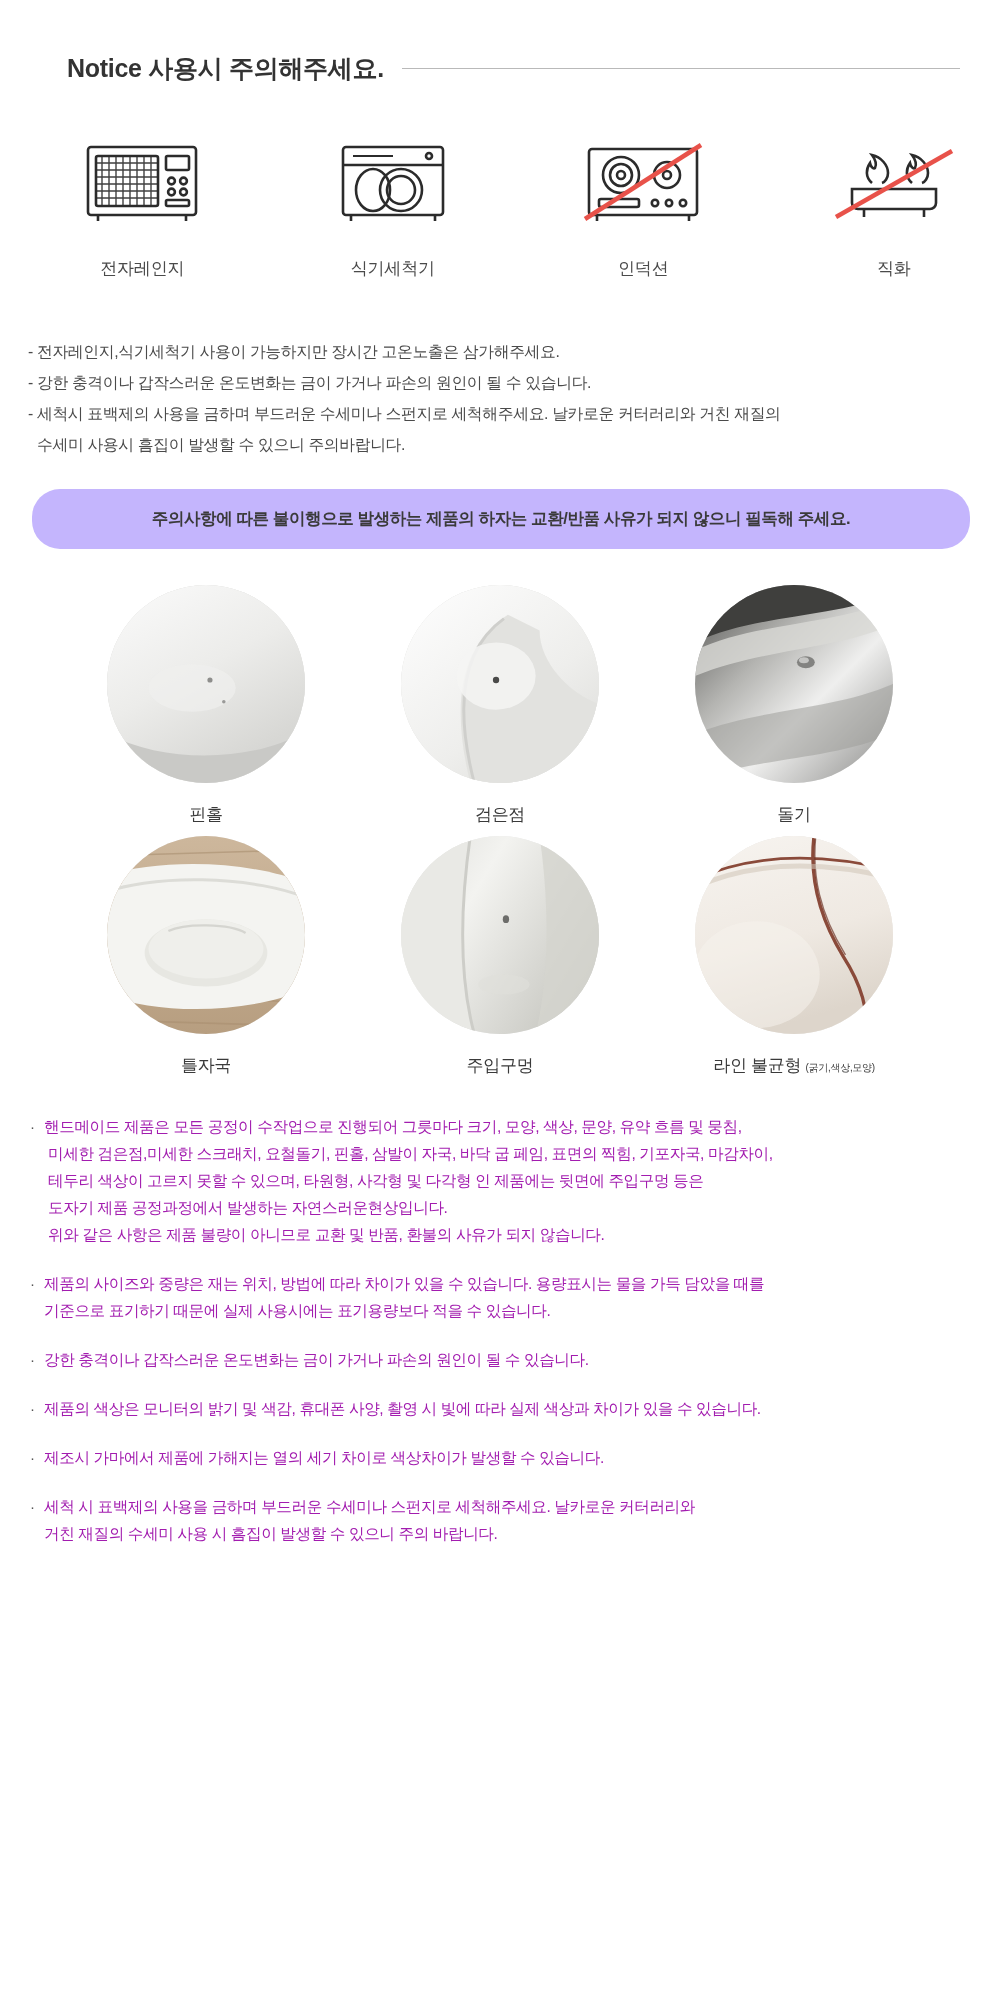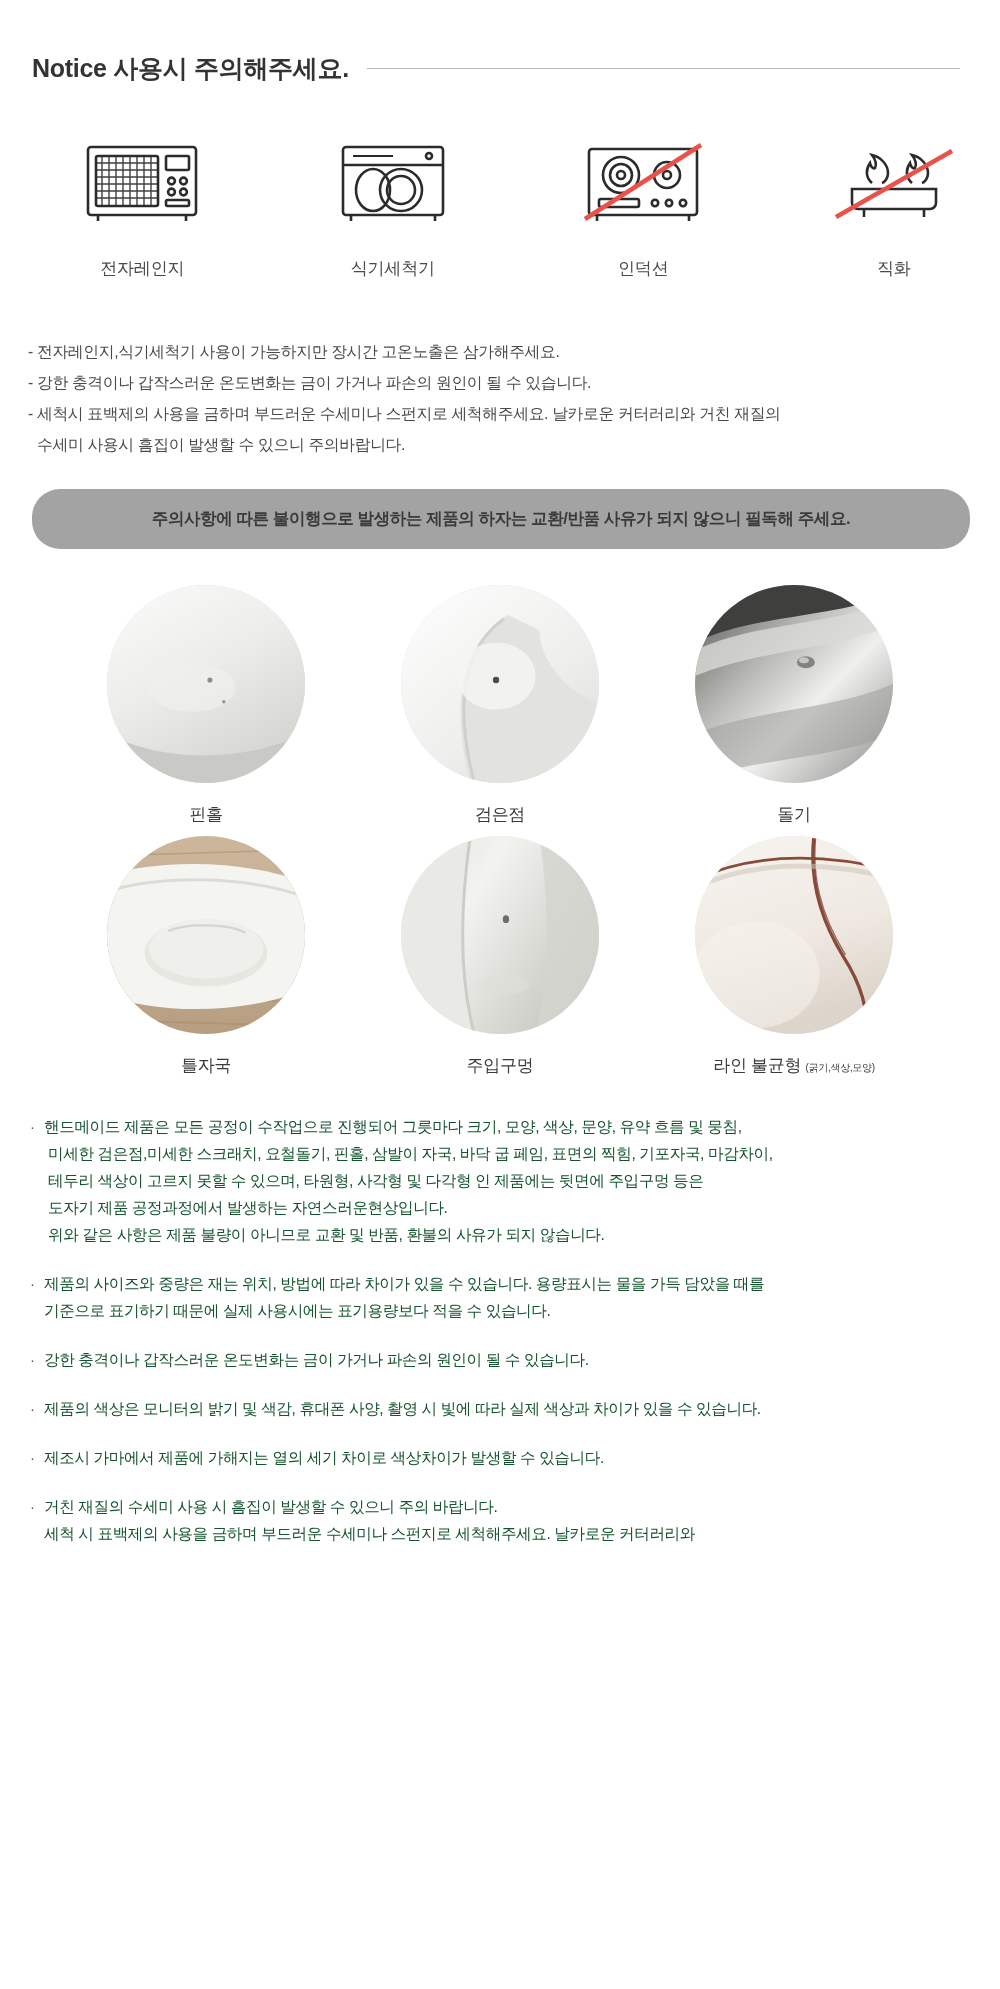--- a/index.html
+++ b/index.html
@@ -22,20 +22,21 @@
     padding: 0;
   }
 
   
   .section-head {
     display: flex;
     align-items: center;
     gap: 18px;
     padding-left: 32px;
     padding-right: 40px;
+    margin-left: 35px;
   }
   .section-head .title {
     font-size: 25px;
     font-weight: bold;
     color: #333333;
     white-space: nowrap;
     letter-spacing: -0.3px;
   }
   .section-head .rule {
     flex: 1;
@@ -78,21 +79,21 @@
     letter-spacing: -0.35px;
   }
   .notice-text p { margin: 0 0 3px 0; }
   .notice-text p .cont { padding-left: 9px; display: block; }
 
   
   .check-head { margin-top: 58px; }
 
   .callout {
     margin: 30px 30px 0 32px;
-    background: #a3a3a3;
+    background: #c4b5fd;
     border-radius: 28px;
     padding: 19px 24px;
     text-align: center;
     font-size: 16.5px;
     font-weight: bold;
     color: #3a3a3a;
     letter-spacing: -0.4px;
   }
 
   
@@ -141,21 +142,21 @@
     flex: 0 0 14px;
     font-size: 15px;
     line-height: 27px;
     color: #555;
     text-align: left;
   }
   .note .body {
     flex: 1;
     font-size: 15.6px;
     line-height: 27px;
-    color: #14532d;
+    color: #a21caf;
     letter-spacing: -0.4px;
   }
   .note .body span { display: block; }
   .note.first .body span:not(:first-child) { padding-left: 4px; }
 </style>
 </head>
 <body>
 
 <div class="page">
 
@@ -442,19 +443,19 @@
     <div class="note">
       <div class="dot">·</div>
       <div class="body">
         <span>제조시 가마에서 제품에 가해지는 열의 세기 차이로 색상차이가 발생할 수 있습니다.</span>
       </div>
     </div>
 
     <div class="note">
       <div class="dot">·</div>
       <div class="body">
+        <span>세척 시 표백제의 사용을 금하며 부드러운 수세미나 스펀지로 세척해주세요. 날카로운 커터러리와</span>
         <span>거친 재질의  수세미 사용 시 흠집이 발생할 수 있으니 주의 바랍니다.</span>
-        <span>세척 시 표백제의 사용을 금하며 부드러운 수세미나 스펀지로 세척해주세요. 날카로운 커터러리와</span>
       </div>
     </div>
 
   </div>
 </div>
 
 </body></html>

